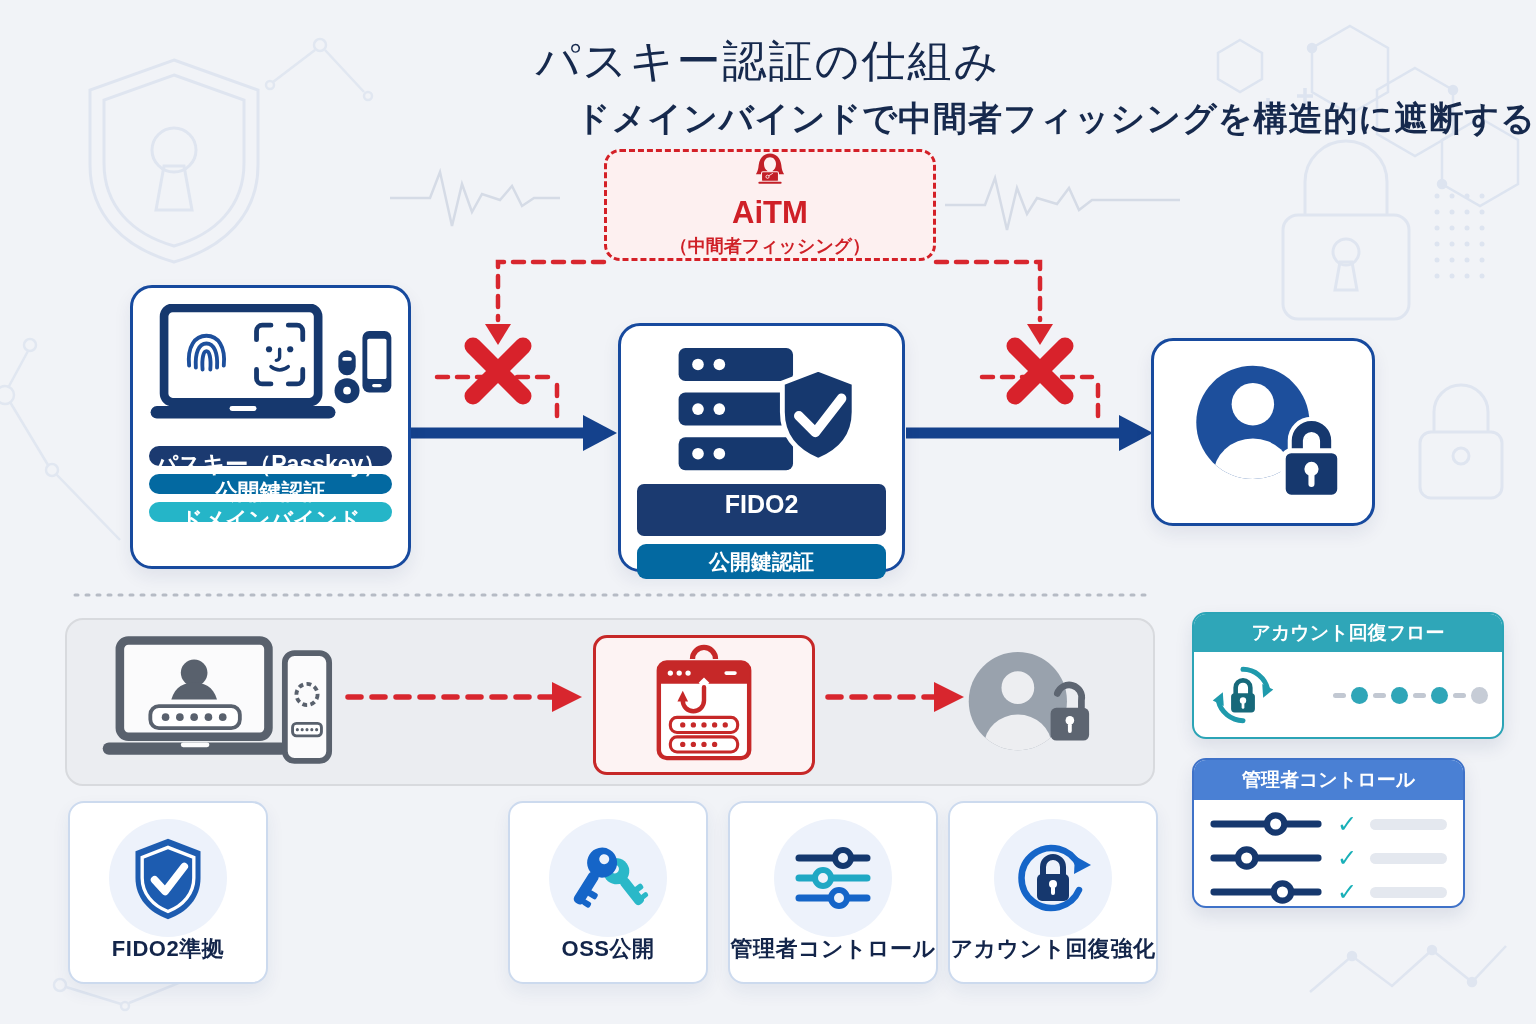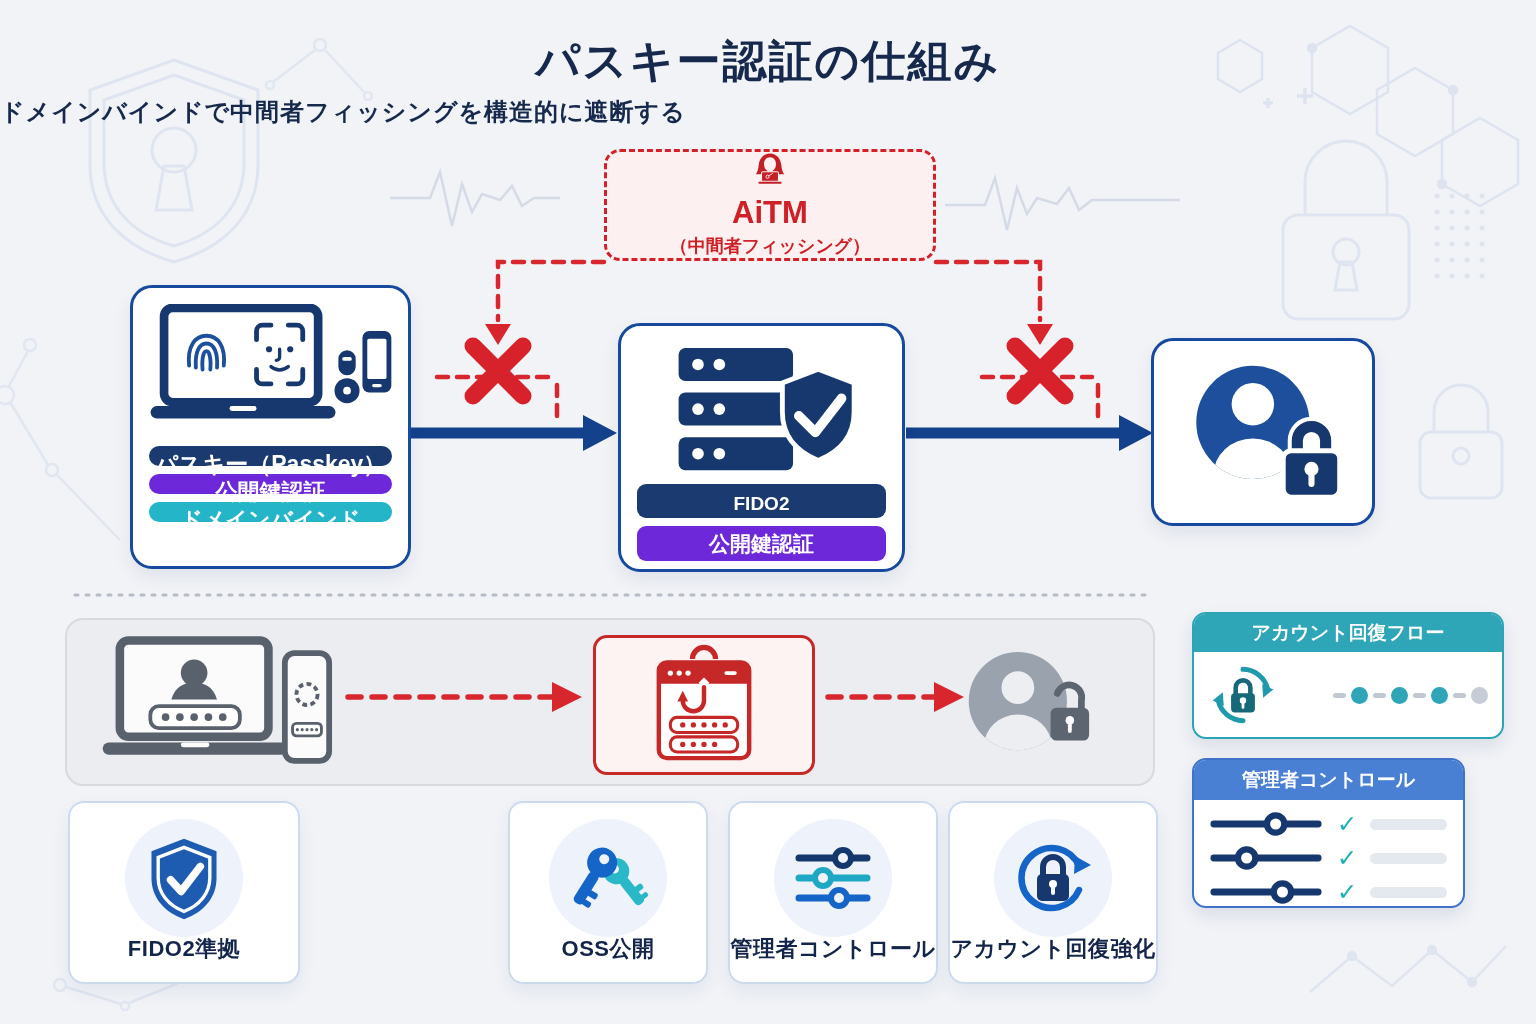--- a/index.html
+++ b/index.html
@@ -8,26 +8,26 @@
     background:#f1f3f7;
     font-family:"Liberation Sans","DejaVu Sans",sans-serif;
     color:#1a2b50;
   }
   .abs{position:absolute;}
   svg{display:block;}
 
   
   .title{
     left:0; right:0; top:32; text-align:center;
-    font-size:44px; font-weight:700; letter-spacing:2px; color:#16294d;
+    font-size:44px; font-weight:400; letter-spacing:2px; color:#16294d;
     top:32px;
   }
   .subtitle{
-    left:0; right:0; top:96px; text-align:left;
-    font-size:24px; font-weight:800; letter-spacing:1px; color:#16294d;
+    left:0; right:0; top:96px; text-align:right;
+    font-size:34px; font-weight:800; letter-spacing:1px; color:#16294d;
   }
 
   
   .bg-layer{left:0;top:0;z-index:0;pointer-events:none;}
   .panel-layer{z-index:1;}
   .connector-layer{left:0;top:0;z-index:2;pointer-events:none;}
   .box-layer{z-index:3;}
 
   
   .aitm-box{
@@ -46,25 +46,25 @@
   }
   .client-box{left:130px; top:285px; width:281px; height:284px;}
   .server-box{left:618px; top:323px; width:287px; height:249px;}
   .user-box{left:1151px; top:338px; width:224px; height:188px;}
 
   .pill{
     display:block; margin:0 16px 8px 16px; border-radius:9px;
     color:#fff; text-align:center; font-weight:800;
   }
   .pill-navy{background:#1b3a70;}
-  .pill-blue{background:#6d28d9;}
+  .pill-blue{background:#0369a1;}
   .pill-teal{background:#25b5c8;}
   .client-box .pill{height:20px; line-height:36px; font-size:22px;border-radius:11px;}
   .client-box .pill:first-of-type{font-size:23px;}
-  .server-box .pill-navy{height:34px; line-height:40px; font-size:19px;}
+  .server-box .pill-navy{height:52px; line-height:40px; font-size:25px;border-radius:7px;}
   .server-box .pill-blue{height:35px; line-height:35px; font-size:21px;}
 
   
   .legacy-panel{
     left:65px; top:618px; width:1090px; height:168px;
     background:#ebedf1; border:2px solid #d8dade; border-radius:18px;
     box-sizing:border-box;
   }
   .phish-box{
     left:526px; top:15px; width:222px; height:140px;
@@ -95,21 +95,21 @@
   .admin-row{display:flex; align-items:center; gap:10px; height:28px;}
   .check{color:#19b0b8; font-weight:900; font-size:24px; width:26px; text-align:center; line-height:26px;}
   .ph-bar{flex:1; height:11px; border-radius:6px; background:#e4e8ef;}
 
   
   .feature-card{
     top:801px; height:183px;
     background:#fff; border:2px solid #ccdaee; border-radius:16px;
     box-sizing:border-box; box-shadow:0 8px 18px rgba(30,60,120,.07);
   }
-  .f1{left:68px;  width:232px;}
+  .f1{left:68px;  width:200px;}
   .f2{left:288px; width:200px;}
   .f3{left:508px; width:200px;border-radius:15px;}
   .f4{left:728px; width:210px;}
   .f5{left:948px; width:210px;}
   .icon-circle{
     position:absolute; top:16px; left:50%; transform:translateX(-50%);
     width:118px; height:118px; border-radius:50%; background:#edf2fb;
     display:flex; align-items:center; justify-content:center;
   }
   .feature-label{

